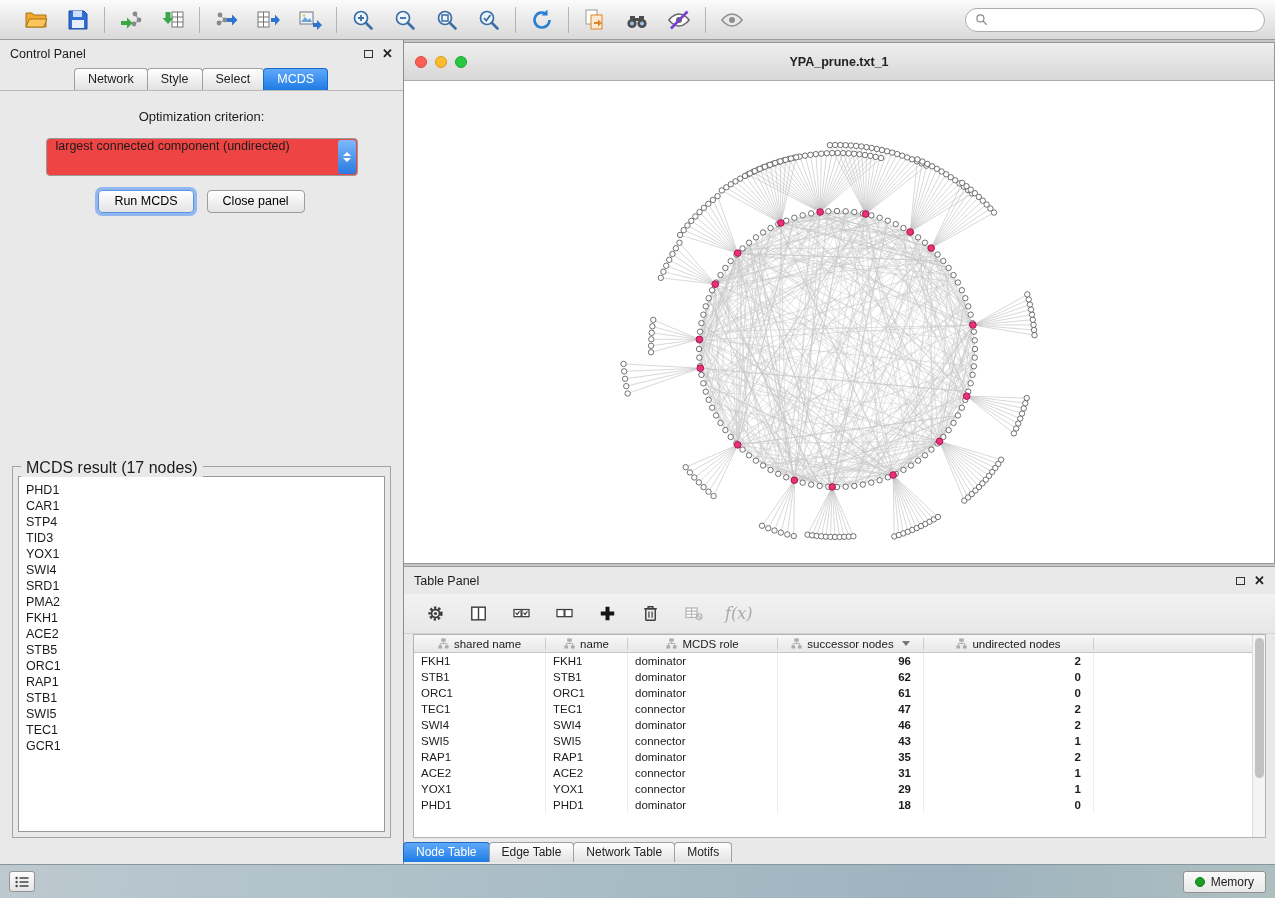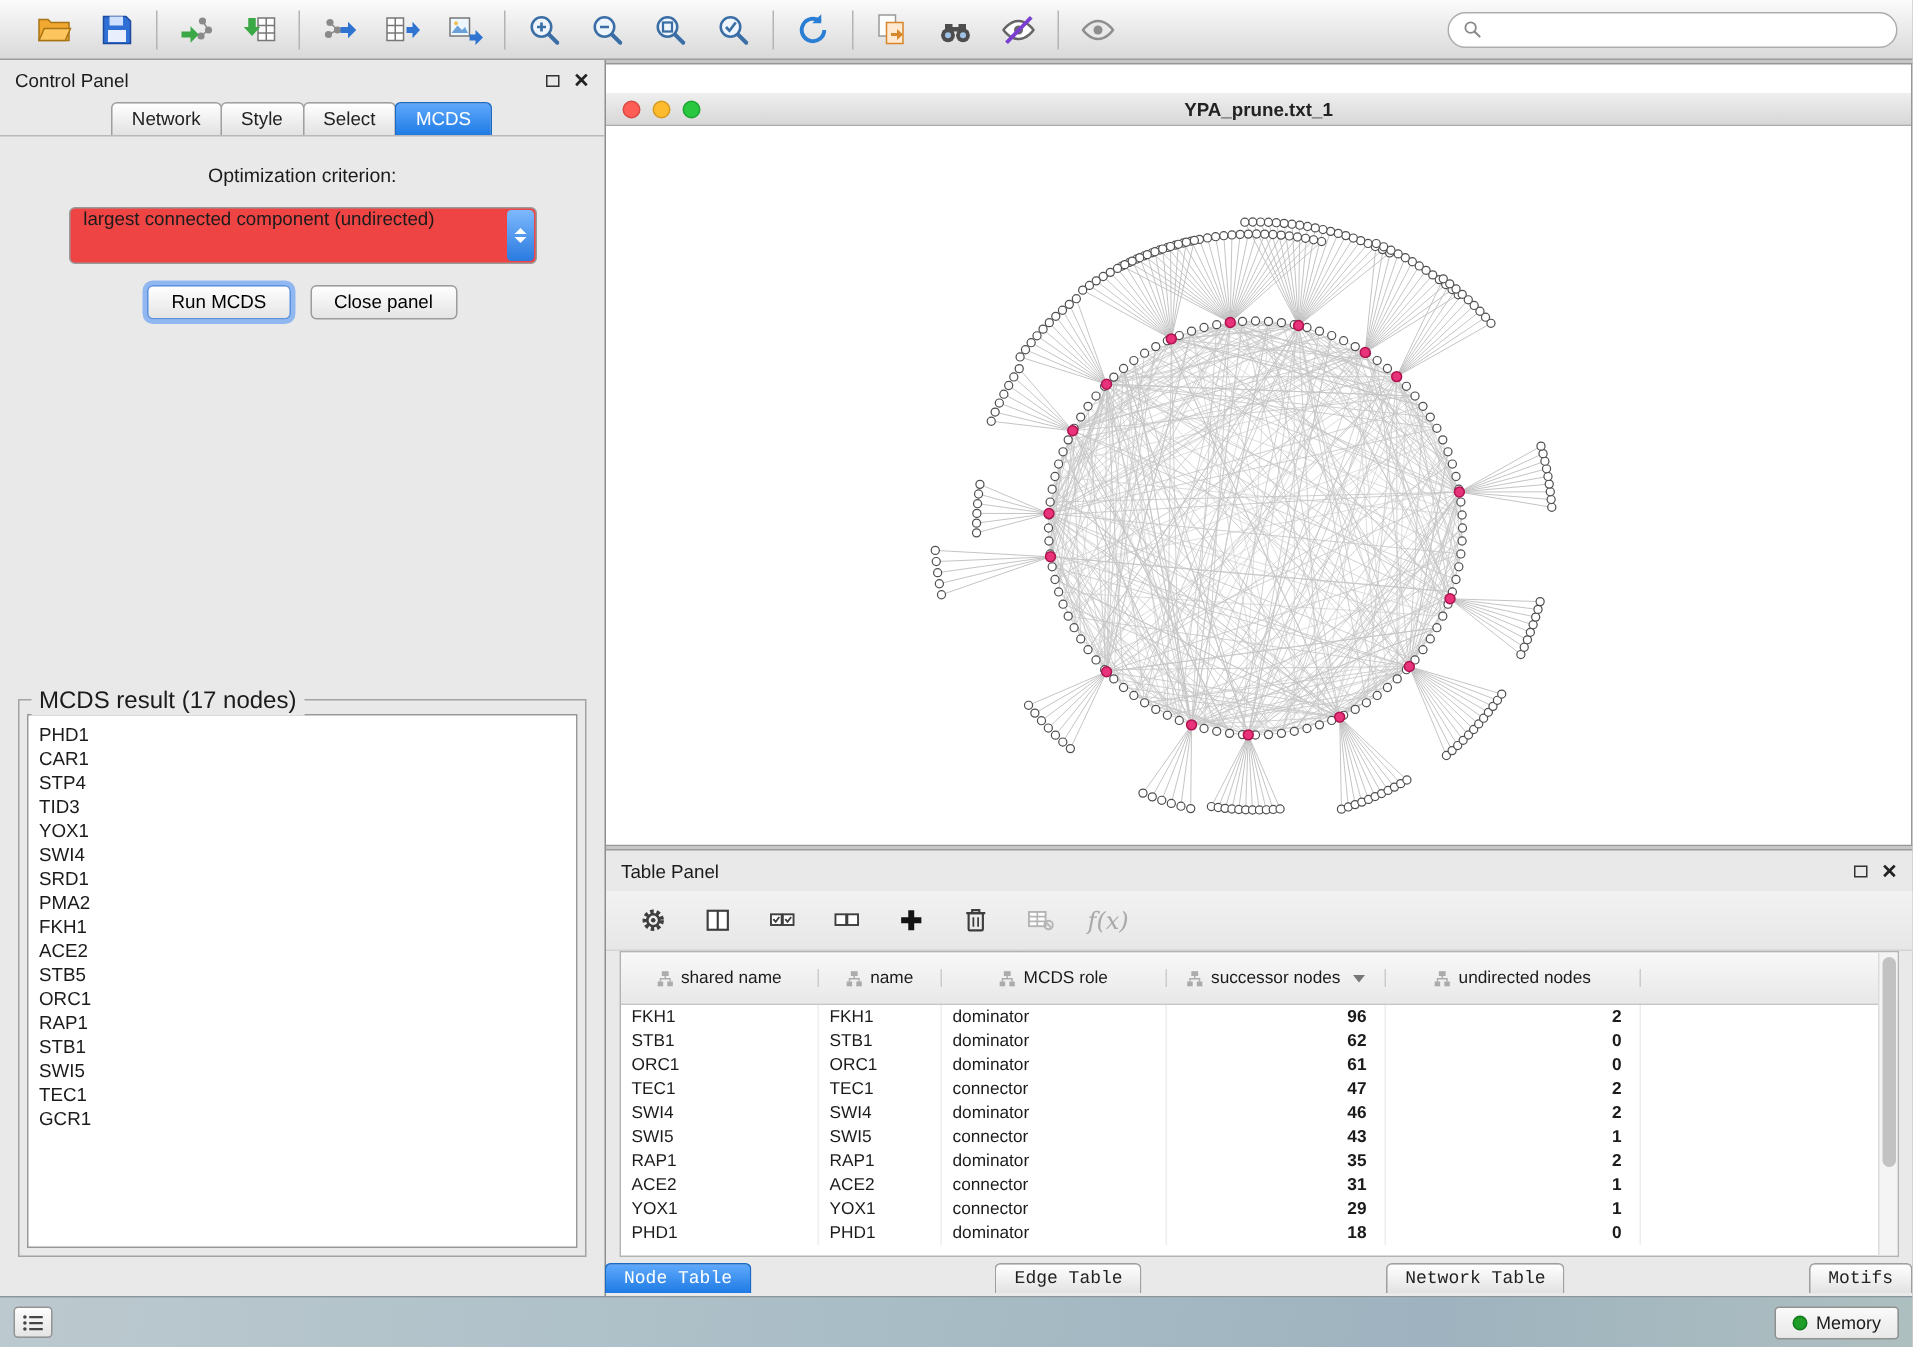--- a/index.html
+++ b/index.html
@@ -52,54 +52,54 @@
 
   .mcds-group { margin:auto 12px 26px; border:1px solid #a3a3a3; position:relative; padding:9px 5px 5px; height:372px; }
   .mcds-legend { position:absolute; top:-8px; left:8px; background:#e9e9e9; padding:0 5px; font-size:16px; }
   .mcds-list { background:#fff; border:1px solid #999; height:100%; padding:5px 7px; overflow:hidden;
                font-size:12.5px; line-height:16px; }
 
   
   .right-area { flex:1; display:flex; flex-direction:column; background:#c6c6c6; padding-top:2px; }
 
   .net-window { height:522px; display:flex; flex-direction:column; border:1px solid #979797; border-left:none; background:#fff; }
-  .net-titlebar { height:22px; background:linear-gradient(#efefef,#d7d7d7); border-bottom:1px solid #ababab;
+  .net-titlebar { height:38px; background:linear-gradient(#efefef,#d7d7d7); border-bottom:1px solid #ababab;
                   position:relative; display:flex; align-items:center; justify-content:center;
-                  font-size:12.5px; font-weight:bold; color:#222;margin-top:19px; }
+                  font-size:12.5px; font-weight:bold; color:#222; }
   .traffic { position:absolute; left:11px; top:0; bottom:0; display:flex; align-items:center; gap:8px; }
   .light { width:12px; height:12px; border-radius:50%; cursor:pointer; }
   .light.red { background:#ff5e57; border:1px solid #d94942; }
   .light.yellow { background:#febb2e; border:1px solid #d69a20; }
   .light.green { background:#29c73f; border:1px solid #1da532; }
   .net-canvas { flex:1; background:#fff; overflow:hidden; }
   .net-canvas svg { display:block; }
 
   
   .table-panel { flex:1; margin-top:2px; background:#e9e9e9; border-top:1px solid #9d9d9d; display:flex; flex-direction:column; }
   .tp-toolbar { height:40px; display:flex; align-items:center; gap:21px; padding:0 20px;
                 background:linear-gradient(#f2f2f2,#e7e7e7); border-bottom:1px solid #d2d2d2; }
   .tp-icon { width:22px; height:22px; display:flex; align-items:center; justify-content:center; cursor:pointer; }
   .tp-icon svg { width:19px; height:19px; }
   .fx { font-family:"DejaVu Serif", serif; font-style:italic; font-size:16px; color:#a9a9a9; cursor:default; }
 
   .table-wrap { flex:1; margin:0 9px; background:#fff; border:1px solid #b3b3b3; position:relative; overflow:hidden; }
-  .thead { display:flex; height:35px; background:linear-gradient(#f8f8f8,#e8e8e8); border-bottom:1px solid #c6c6c6; font-size:11.5px;align-items:center; }
+  .thead { display:flex; height:18px; background:linear-gradient(#f8f8f8,#e8e8e8); border-bottom:1px solid #c6c6c6; font-size:11.5px;align-items:center; }
   .th { display:flex; align-items:center; justify-content:center; gap:5px; border-right:1px solid #cccccc; position:relative; cursor:pointer; }
   .th svg.colicon { width:11px; height:11px; opacity:.65; }
   .sort-dd { width:0; height:0; border-left:4px solid transparent; border-right:4px solid transparent; border-top:5px solid #777; margin-left:3px; }
   .c0 { width:132px; } .c1 { width:82px; } .c2 { width:150px; } .c3 { width:146px; } .c4 { width:170px; }
   .cfill { flex:1; border-right:none !important; }
   .tbody { font-size:11.5px; }
   .trow { display:flex; height:16px; align-items:center; }
   .trow > div { height:100%; display:flex; align-items:center; border-right:1px solid #ededed; padding-left:7px; }
   .trow > div.num { justify-content:flex-end; padding-right:12px; padding-left:0;font-weight:bold; }
   .vscroll { position:absolute; top:0; right:0; bottom:0; width:13px; background:#f4f4f4; border-left:1px solid #dcdcdc; }
   .vthumb { position:absolute; top:3px; left:2px; width:9px; height:140px; background:#c2c2c2; border-radius:5px; cursor:pointer; }
 
-  .tp-tabs { height:26px; display:flex; justify-content:space-between; align-items:flex-end; padding-bottom:2px;font-family:Liberation Mono, monospace; }
+  .tp-tabs { height:26px; display:flex; justify-content:flex-start; align-items:flex-end; padding-bottom:2px; }
   .tp-tabs .tab { font-size:12px; padding:2px 12px 3px; border-radius:4px 4px 0 0; }
 
   
   .statusbar { height:34px; display:flex; align-items:center; padding:0 9px;
                background:linear-gradient(100deg,#bcc9cf,#a9bdc6 45%,#9eb3bf 75%,#aebfc0);
                border-top:1px solid #88979e; }
   .sb-btn { width:26px; height:21px; background:linear-gradient(#fdfdfd,#e4e4e4); border:1px solid #949494;
             border-radius:3px; display:flex; align-items:center; justify-content:center; cursor:pointer; }
   .sb-btn svg { width:14px; height:12px; }
   .mem-btn { margin-left:auto; height:22px; display:flex; align-items:center; gap:6px; padding:0 11px;

